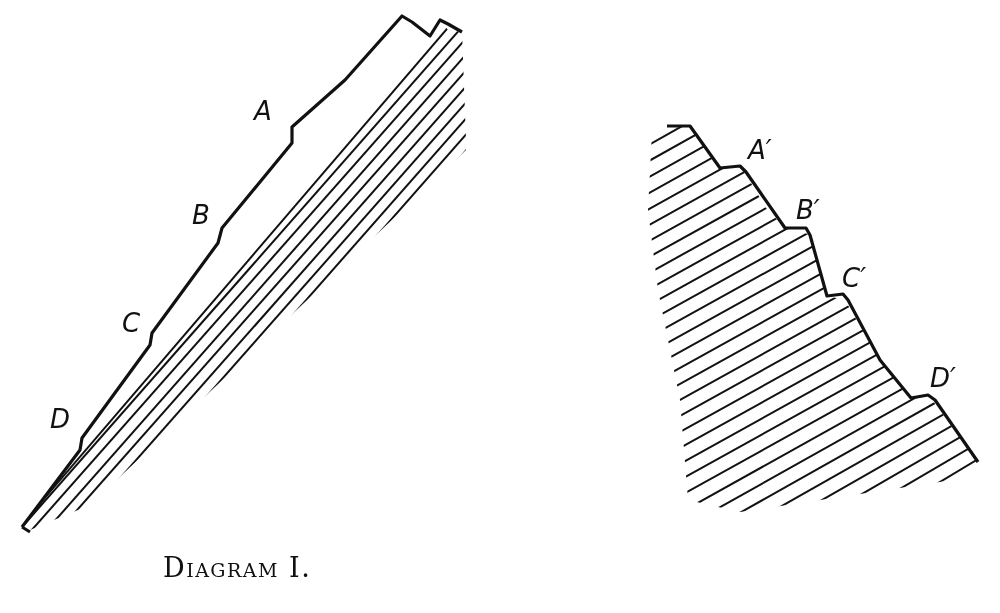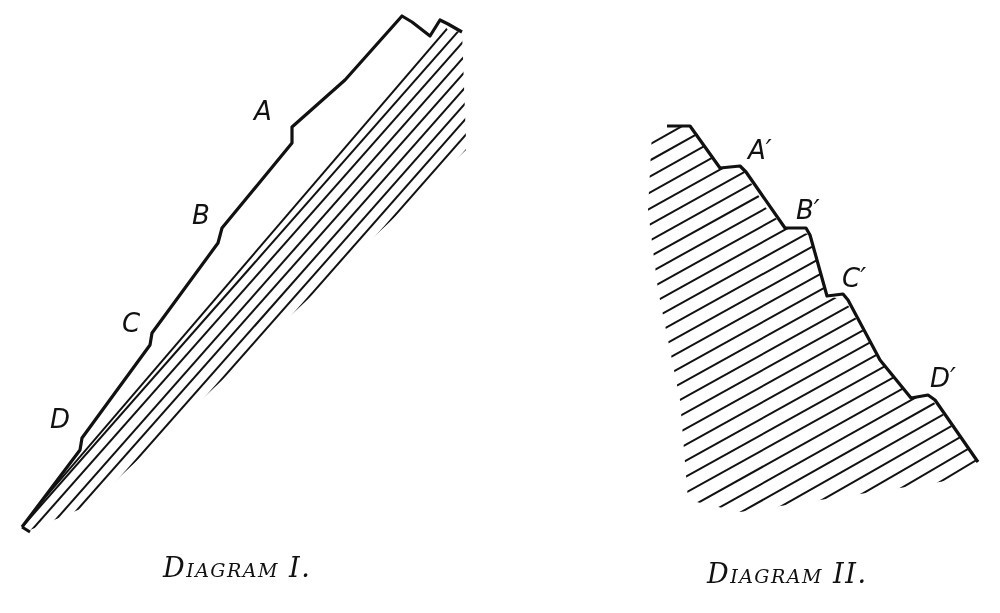--- a/index.html
+++ b/index.html
@@ -14,21 +14,20 @@
     color: #111;
     line-height: 1;
   }
   .caption {
     position: absolute;
     font-family: "DejaVu Serif", serif;
     font-size: 27px;
     letter-spacing: 1.5px;
     color: #111;
     font-variant: small-caps;
-    font-style: italic;
   }
 </style>
 </head>
 <body>
 
 <div class="figure">
 
   <svg class="art" width="1000" height="613">
     <defs>
       <clipPath id="clip1">
@@ -98,15 +97,14 @@
   <span class="label" style="left:192px; top:202px;">B</span>
   <span class="label" style="left:122px; top:310px;">C</span>
   <span class="label" style="left:50px; top:406px;">D</span>
 
   <span class="label" style="left:748px; top:137px;">A′</span>
   <span class="label" style="left:796px; top:197px;">B′</span>
   <span class="label" style="left:842px; top:265px;">C′</span>
   <span class="label" style="left:930px; top:365px;">D′</span>
 
   <div class="caption" style="left:163px; top:552px;">Diagram I.</div>
-  <div class="caption" style="left:707px; top:558px;">Diagram II.</div>
 
 </div>
 
 </body></html>

